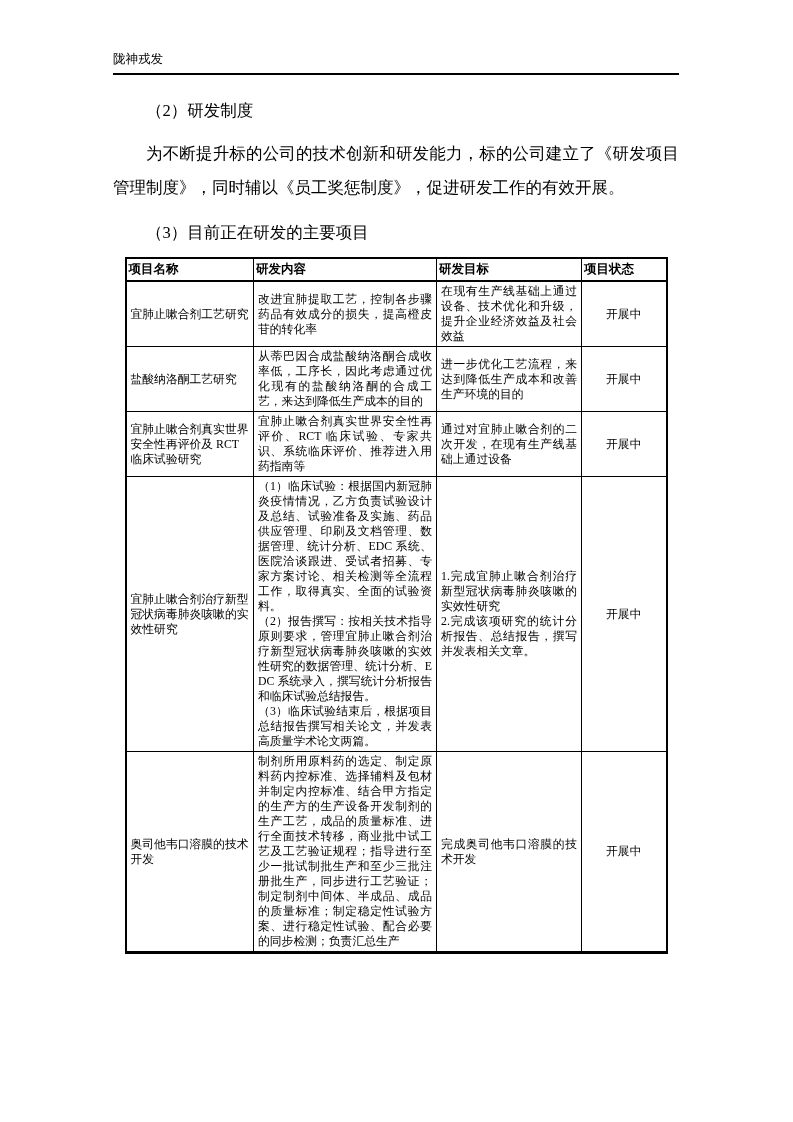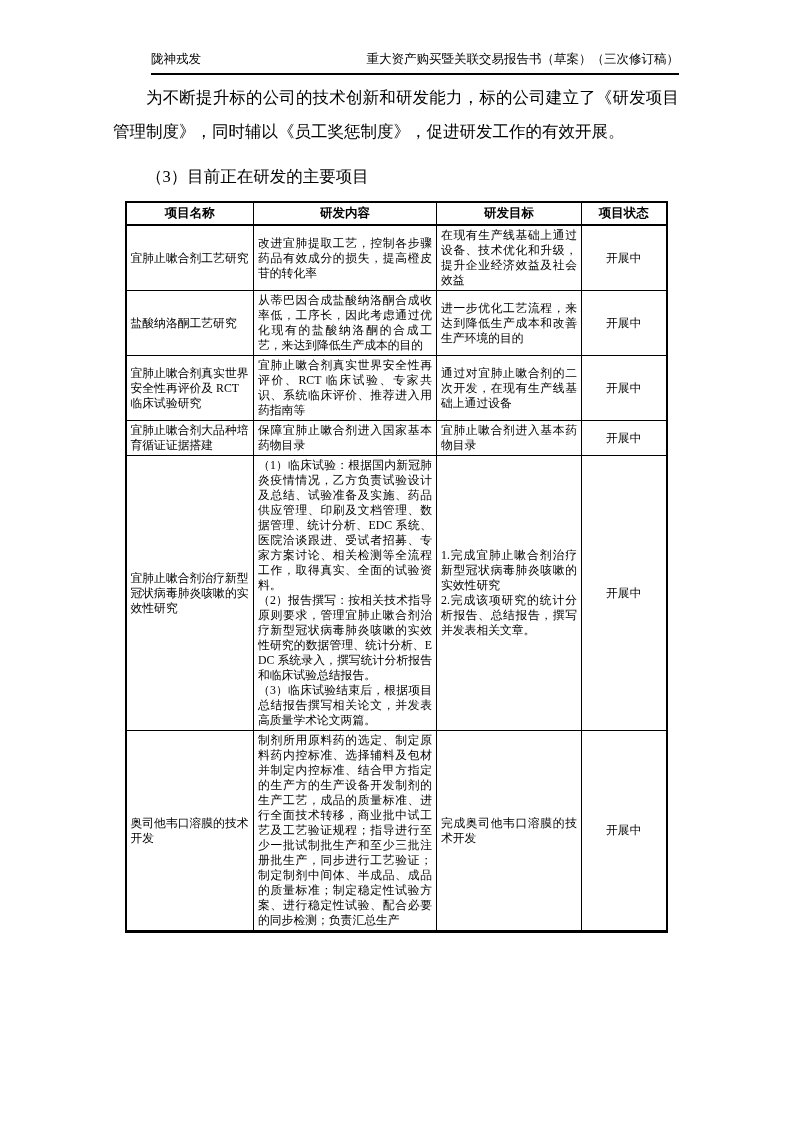--- a/index.html
+++ b/index.html
@@ -16,35 +16,34 @@
     overflow: hidden;
   }
   .page-header {
     display: flex;
     justify-content: space-between;
     align-items: flex-end;
     border-bottom: 2px solid #000000;
     padding-bottom: 5px;
     font-size: 12.5px;
     line-height: 18px;
-    margin-left: 38px;
   }
   .section-heading {
     font-size: 16.5px;
     line-height: 20px;
     text-indent: 2em;
     margin: 26px 0 0 0;
     font-weight: normal;
   }
   .body-paragraph {
     font-size: 16.5px;
     line-height: 34px;
     text-indent: 2em;
     text-align: justify;
-    margin: 6px 0 0 0;
+    margin: 16px 0 0 0;
   }
   .heading-3 { margin-top: 18px; }
   .doc-table {
     width: 541px;
     margin: 14px auto 0 auto;
     border-collapse: collapse;
     table-layout: fixed;
     border: 2px solid #000000;
     border-top-width: 2.5px;
     border-bottom-width: 3px;
@@ -53,21 +52,21 @@
     border: 1px solid #000000;
     font-size: 11.8px;
     line-height: 15px;
     padding: 2px 4px;
     vertical-align: middle;
     word-break: break-all;
   }
   .doc-table thead th {
     font-size: 12.5px;
     font-weight: bold;
-    text-align: center;
+    text-align: left;
     padding: 3px 2px;
     border-bottom: 2px solid #000000;
     word-break: keep-all;
   }
   td.cell-name   { text-align: left; margin-left: 28px; }
   td.cell-content, td.cell-target {
     text-align: justify;
     white-space: pre-line;
   }
   td.cell-status { text-align: center; }
@@ -83,23 +82,23 @@
     line-height: 16px;
   }
 </style>
 </head>
 <body>
 
 <div class="page">
 
   <div class="page-header">
     <span>陇神戎发</span>
-    <span>重大资产购买暨关联交易报告书（草案）（三次修订稿）</span>
   </div>
 
+  <p class="section-heading">（2）研发制度</p>
 
   <p class="body-paragraph">为不断提升标的公司的技术创新和研发能力，标的公司建立了《研发项目管理制度》，同时辅以《员工奖惩制度》，促进研发工作的有效开展。</p>
 
   <p class="section-heading heading-3">（3）目前正在研发的主要项目</p>
 
   <table class="doc-table">
     <colgroup>
       <col class="col-name">
         <col class="col-content">
         <col class="col-target">
@@ -126,26 +125,20 @@
         <td class="cell-target">进一步优化工艺流程，来达到降低生产成本和改善生产环境的目的</td>
         <td class="cell-status">开展中</td>
       </tr>
       <tr>
         <td class="cell-name">宜肺止嗽合剂真实世界安全性再评价及 RCT 临床试验研究</td>
         <td class="cell-content">宜肺止嗽合剂真实世界安全性再评价、RCT 临床试验、专家共识、系统临床评价、推荐进入用药指南等</td>
         <td class="cell-target">通过对宜肺止嗽合剂的二次开发，在现有生产线基础上通过设备</td>
         <td class="cell-status">开展中</td>
       </tr>
       <tr>
-        <td class="cell-name">宜肺止嗽合剂大品种培育循证证据搭建</td>
-        <td class="cell-content">保障宜肺止嗽合剂进入国家基本药物目录</td>
-        <td class="cell-target">宜肺止嗽合剂进入基本药物目录</td>
-        <td class="cell-status">开展中</td>
-      </tr>
-      <tr>
         <td class="cell-name">宜肺止嗽合剂治疗新型冠状病毒肺炎咳嗽的实效性研究</td>
         <td class="cell-content">（1）临床试验：根据国内新冠肺炎疫情情况，乙方负责试验设计及总结、试验准备及实施、药品供应管理、印刷及文档管理、数据管理、统计分析、EDC 系统、医院洽谈跟进、受试者招募、专家方案讨论、相关检测等全流程工作，取得真实、全面的试验资料。
 （2）报告撰写：按相关技术指导原则要求，管理宜肺止嗽合剂治疗新型冠状病毒肺炎咳嗽的实效性研究的数据管理、统计分析、EDC 系统录入，撰写统计分析报告和临床试验总结报告。
 （3）临床试验结束后，根据项目总结报告撰写相关论文，并发表高质量学术论文两篇。</td>
         <td class="cell-target">1.完成宜肺止嗽合剂治疗新型冠状病毒肺炎咳嗽的实效性研究
 2.完成该项研究的统计分析报告、总结报告，撰写并发表相关文章。</td>
         <td class="cell-status">开展中</td>
       </tr>
       <tr>
         <td class="cell-name">奥司他韦口溶膜的技术开发</td>

